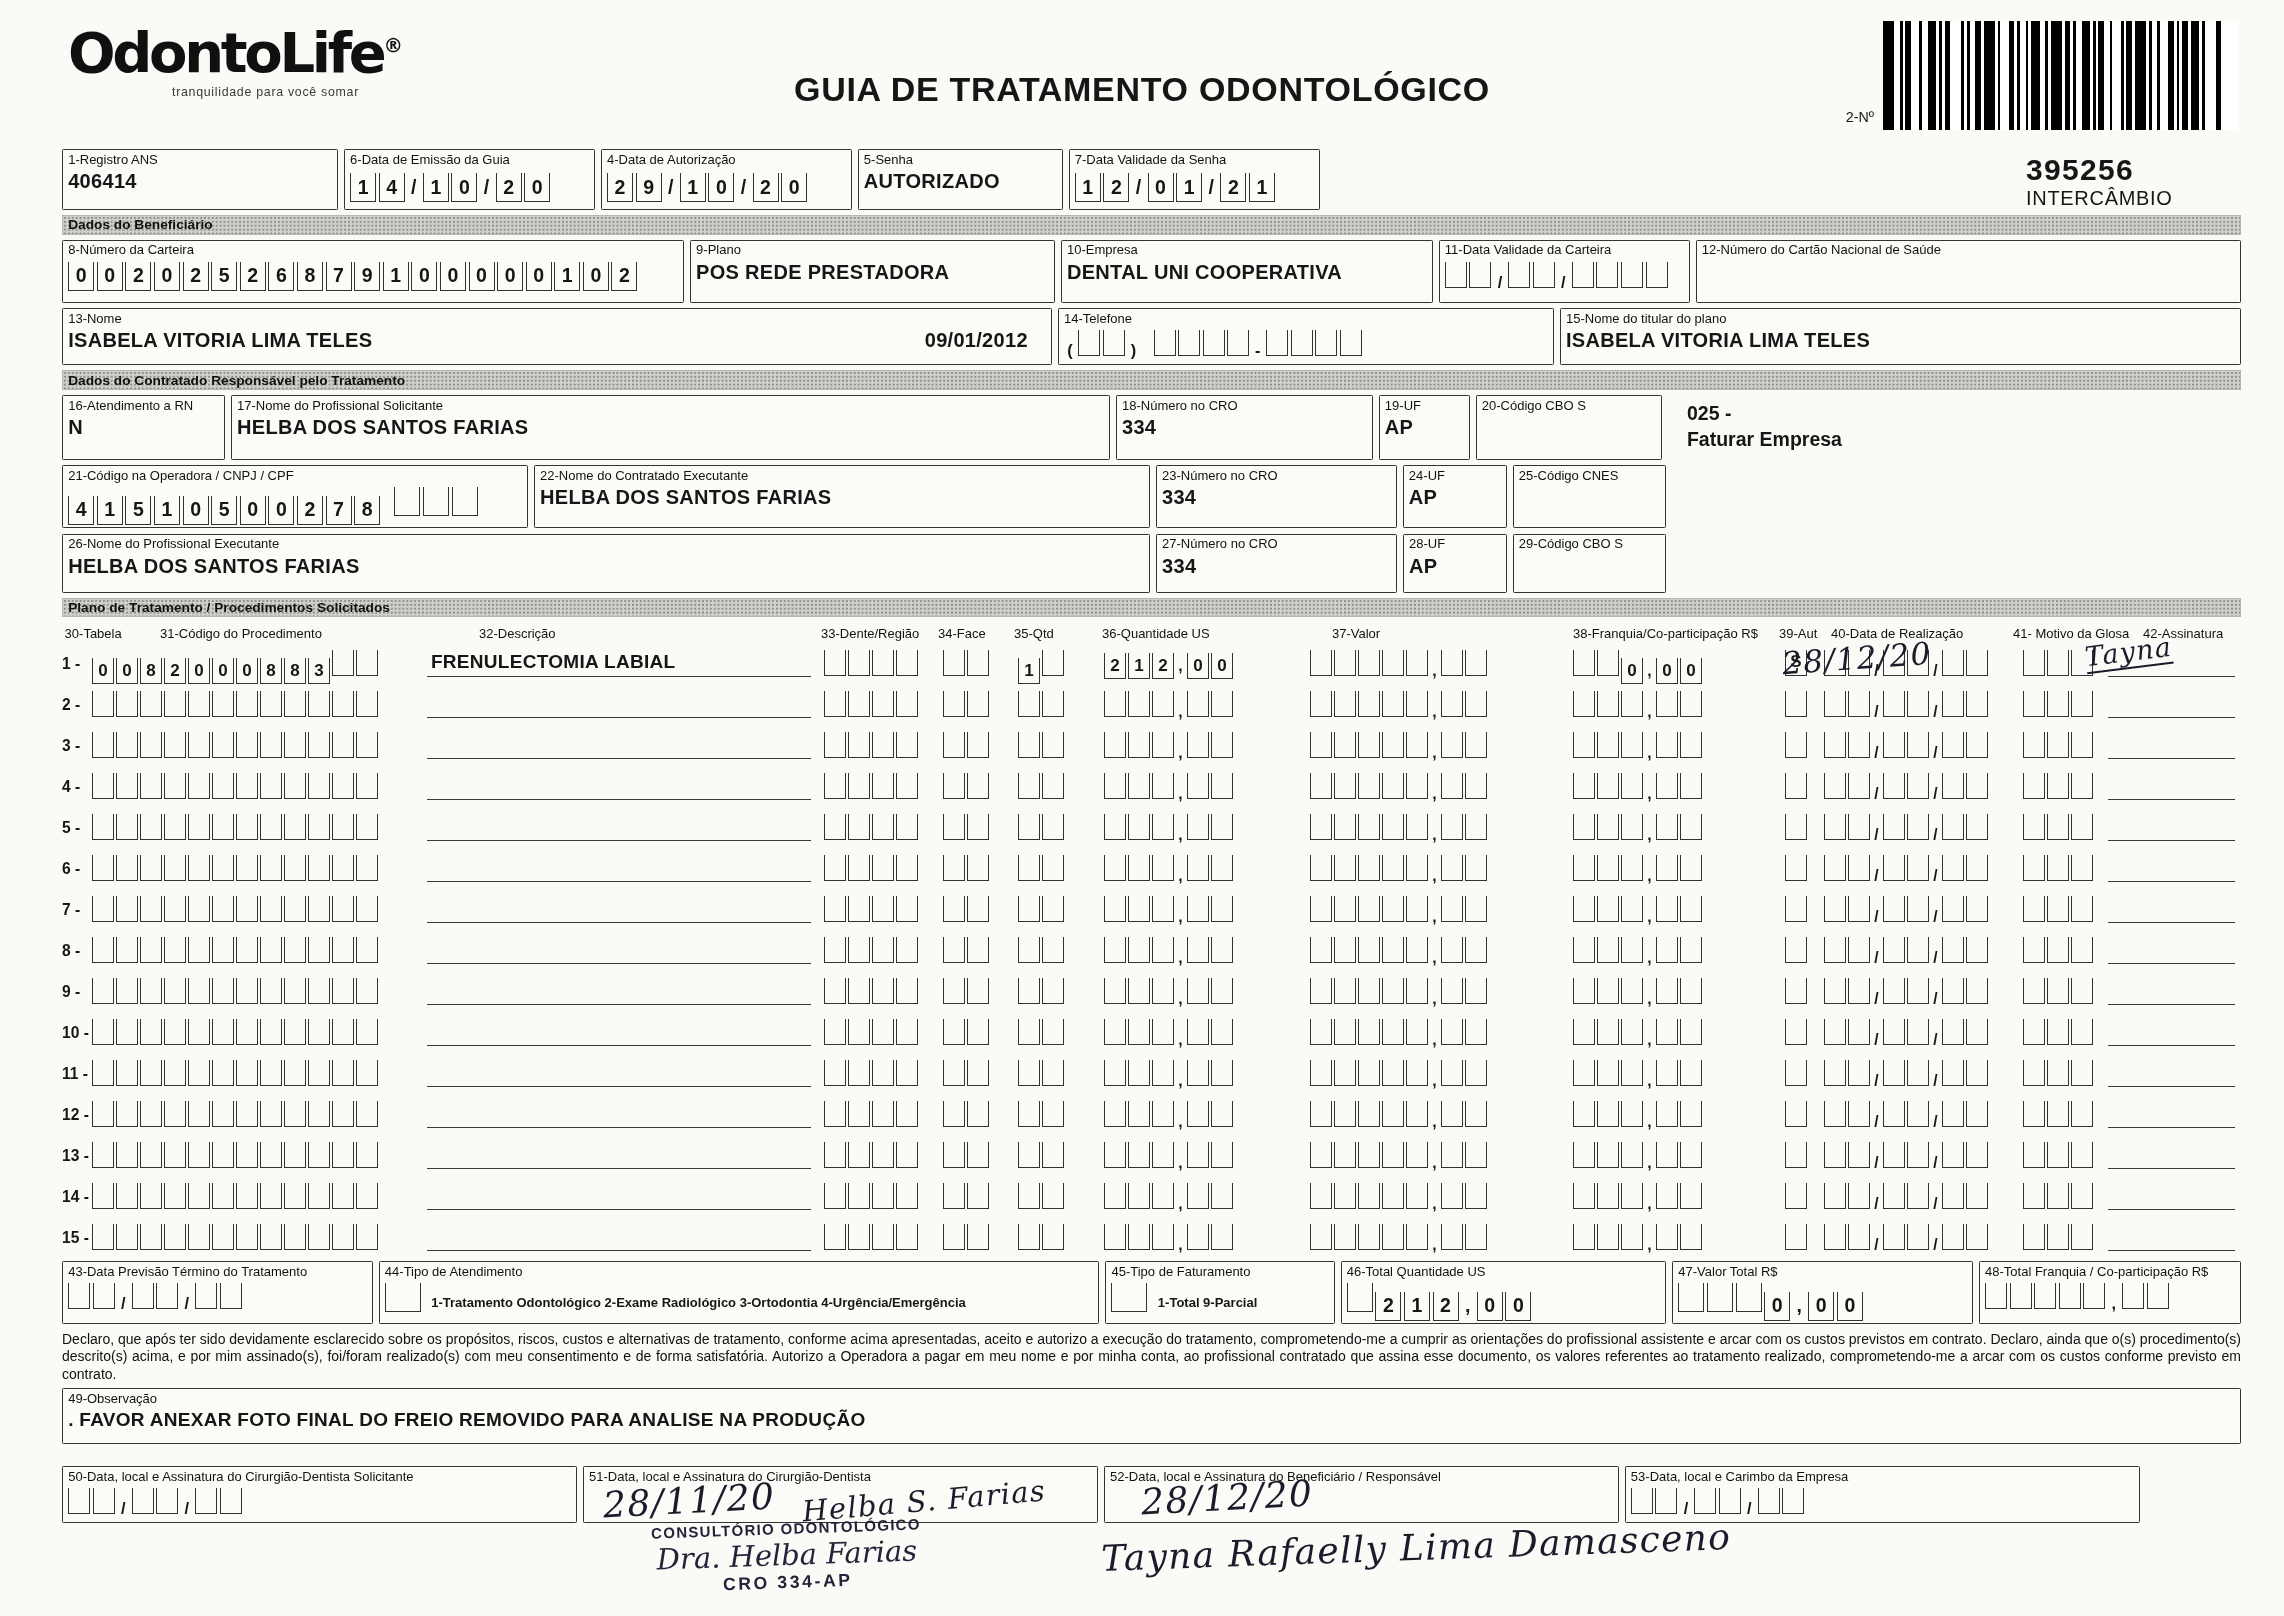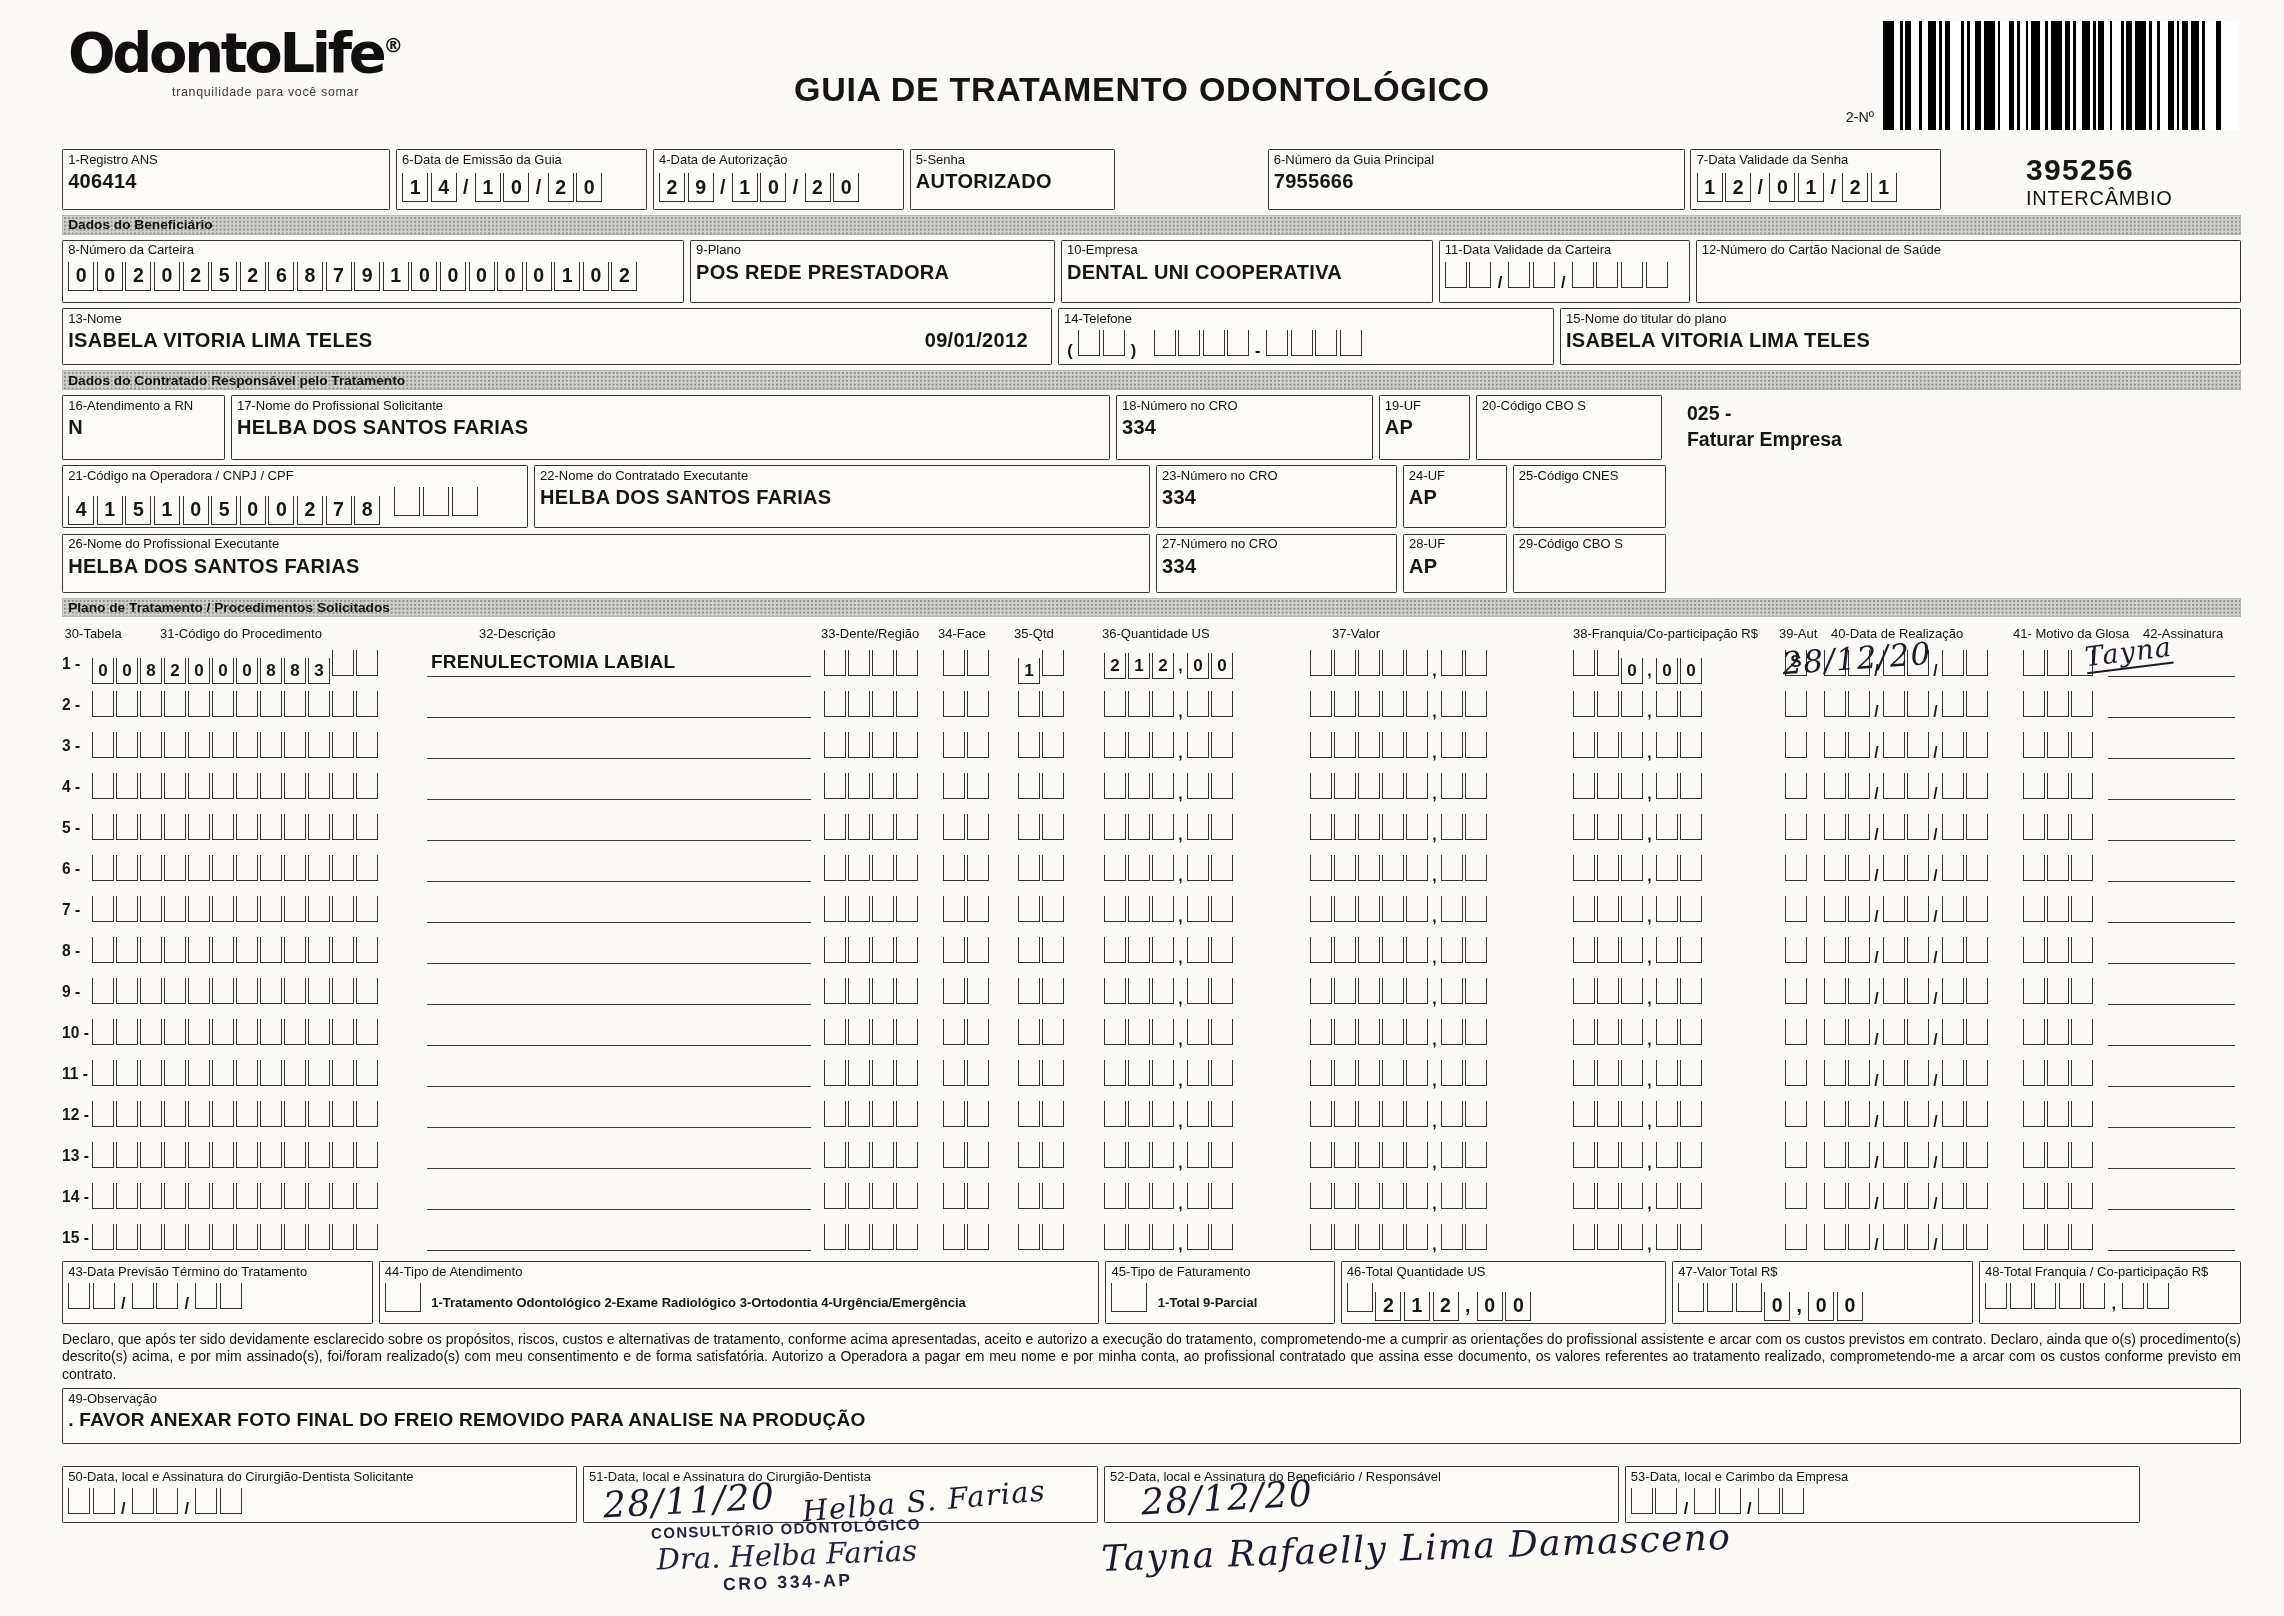--- a/index.html
+++ b/index.html
@@ -157,39 +157,35 @@
         <i class="gap" style="width: 11.2px;"></i>
         <i class="bar" style="width: 5.6px;"></i>
         <i class="gap" style="width: 2.8px;"></i>
       </div>
   </div>
 </header>
 
 <div class="form">
 
   <div class="row r1">
-    <div class="cell" style="width:328px">
+    <div class="cell" style="width:276px">
       <span class="lbl">1-Registro ANS</span>
       <span class="val">406414</span>
     </div>
     <div class="cell" style="width:251px">
       <span class="lbl">6-Data de Emissão da Guia</span>
       <div class="boxrow"><span class="box">1</span><span class="box">4</span><span class="sep">/</span><span class="box">1</span><span class="box">0</span><span class="sep">/</span><span class="box">2</span><span class="box">0</span></div>
     </div>
     <div class="cell" style="width:251px">
       <span class="lbl">4-Data de Autorização</span>
       <div class="boxrow"><span class="box">2</span><span class="box">9</span><span class="sep">/</span><span class="box">1</span><span class="box">0</span><span class="sep">/</span><span class="box">2</span><span class="box">0</span></div>
     </div>
     <div class="cell" style="width:205px">
       <span class="lbl">5-Senha</span>
       <span class="val">AUTORIZADO</span>
-    </div>
-    <div class="cell" style="width:417px;margin-left:147px">
-      <span class="lbl">6-Número da Guia Principal</span>
-      <span class="val">7955666</span>
     </div>
     <div class="cell" style="width:251px">
       <span class="lbl">7-Data Validade da Senha</span>
       <div class="boxrow"><span class="box">1</span><span class="box">2</span><span class="sep">/</span><span class="box">0</span><span class="box">1</span><span class="sep">/</span><span class="box">2</span><span class="box">1</span></div>
     </div>
     <div class="numblock">
       <div class="gnum">395256</div>
       <div class="gmode">INTERCÂMBIO</div>
     </div>
   </div>

